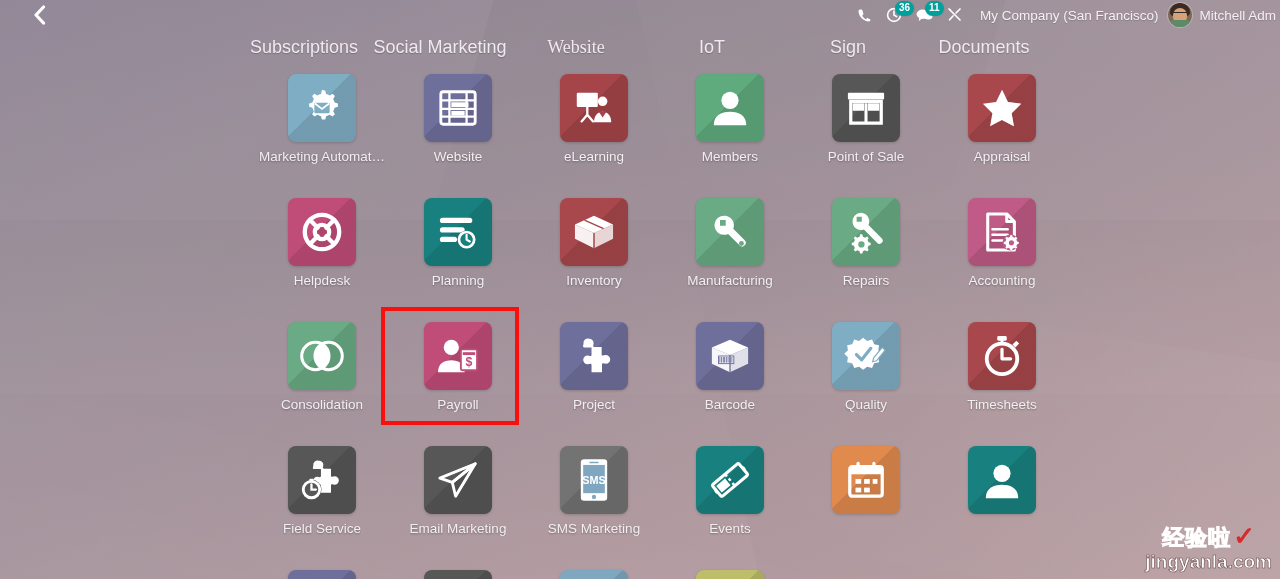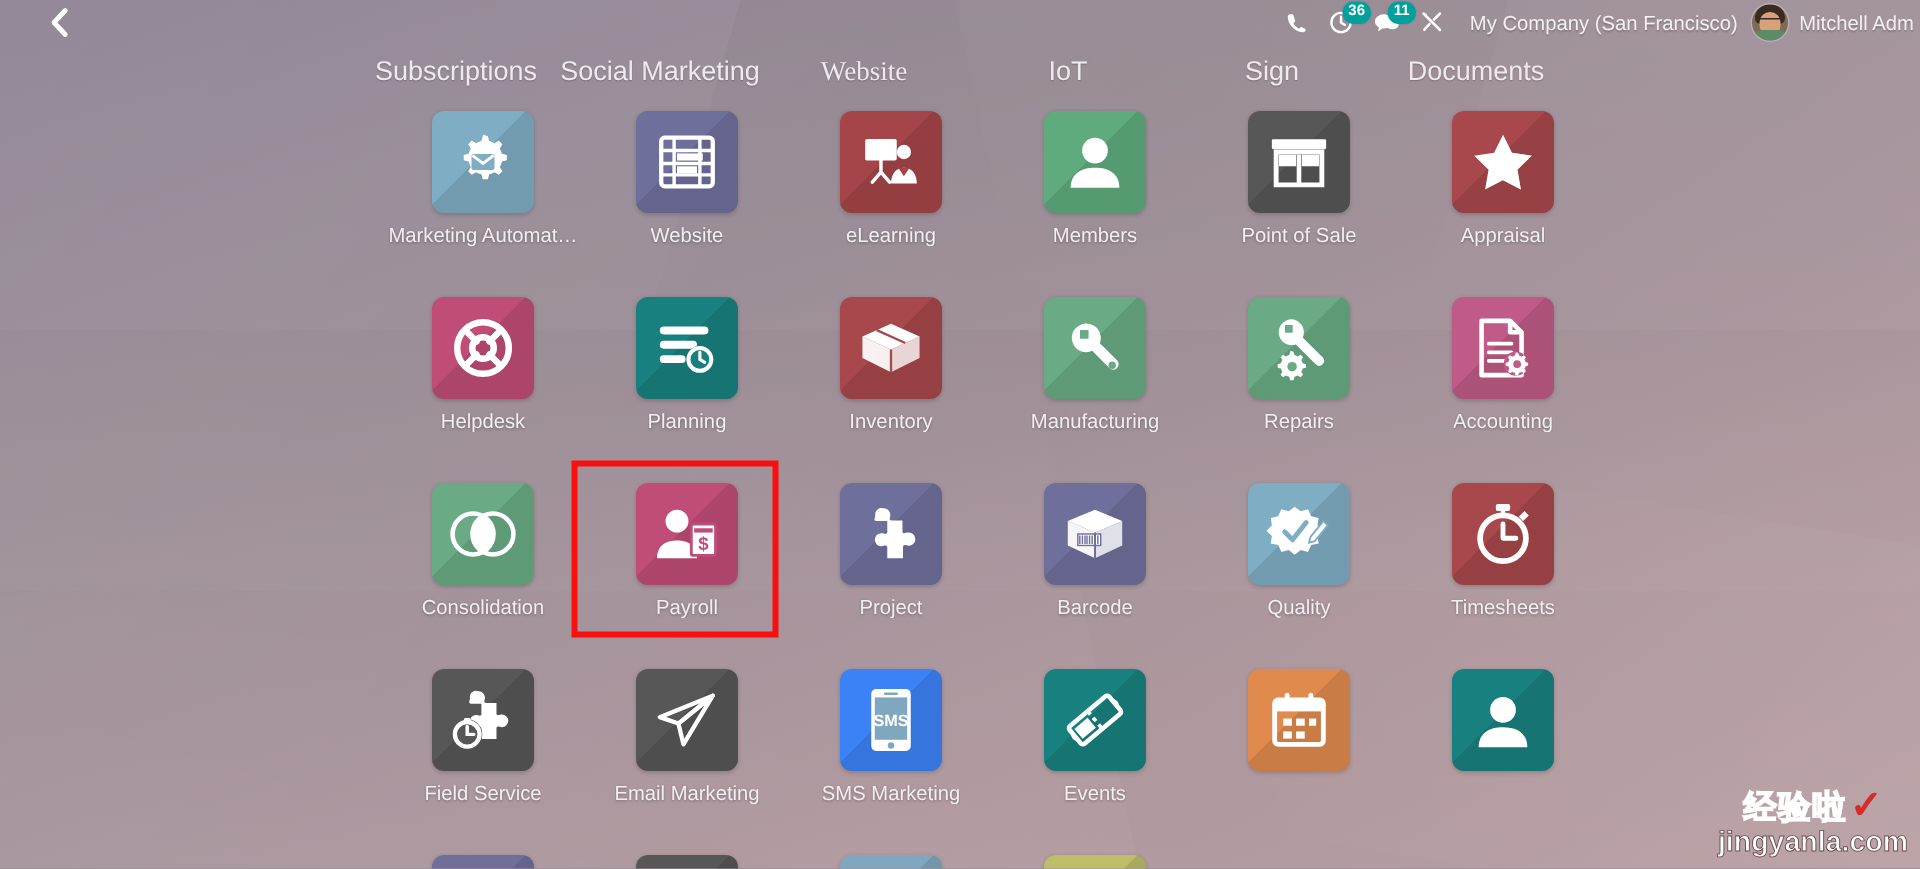--- a/index.html
+++ b/index.html
@@ -482,21 +482,21 @@
       <svg width="44" height="42" viewBox="0 0 46 44">
         <path d="M41 5 L4 20 L17 24.5 Z" fill="none" stroke="#ffffff" stroke-width="3" stroke-linejoin="round"></path>
         <path d="M41 5 L17 24.5 L20.5 39 Z" fill="none" stroke="#ffffff" stroke-width="3" stroke-linejoin="round"></path>
         <path d="M41 5 L20.5 39" fill="none" stroke="#ffffff" stroke-width="2.2"></path>
       </svg>
     </div>
     <div class="app-label">Email Marketing</div>
   </div>
 
   <div class="app">
-    <div class="app-icon" style="background:#3b82f6">
+    <div class="app-icon" style="background:#737373">
       <svg width="32" height="46" viewBox="0 0 34 48">
         <rect x="3" y="2" width="28" height="44" rx="3.5" fill="#ffffff"></rect>
         <rect x="5.5" y="8" width="23" height="30" fill="#7fa8c0"></rect>
         <rect x="12" y="4.5" width="10" height="1.8" rx=".9" fill="#7fa8c0"></rect>
         <circle cx="17" cy="42" r="2.3" fill="#7fa8c0"></circle>
         <text x="17" y="28" font-family="Liberation Sans, sans-serif" font-size="11.5" font-weight="bold" fill="#ffffff" text-anchor="middle">SMS</text>
       </svg>
     </div>
     <div class="app-label">SMS Marketing</div>
   </div>

